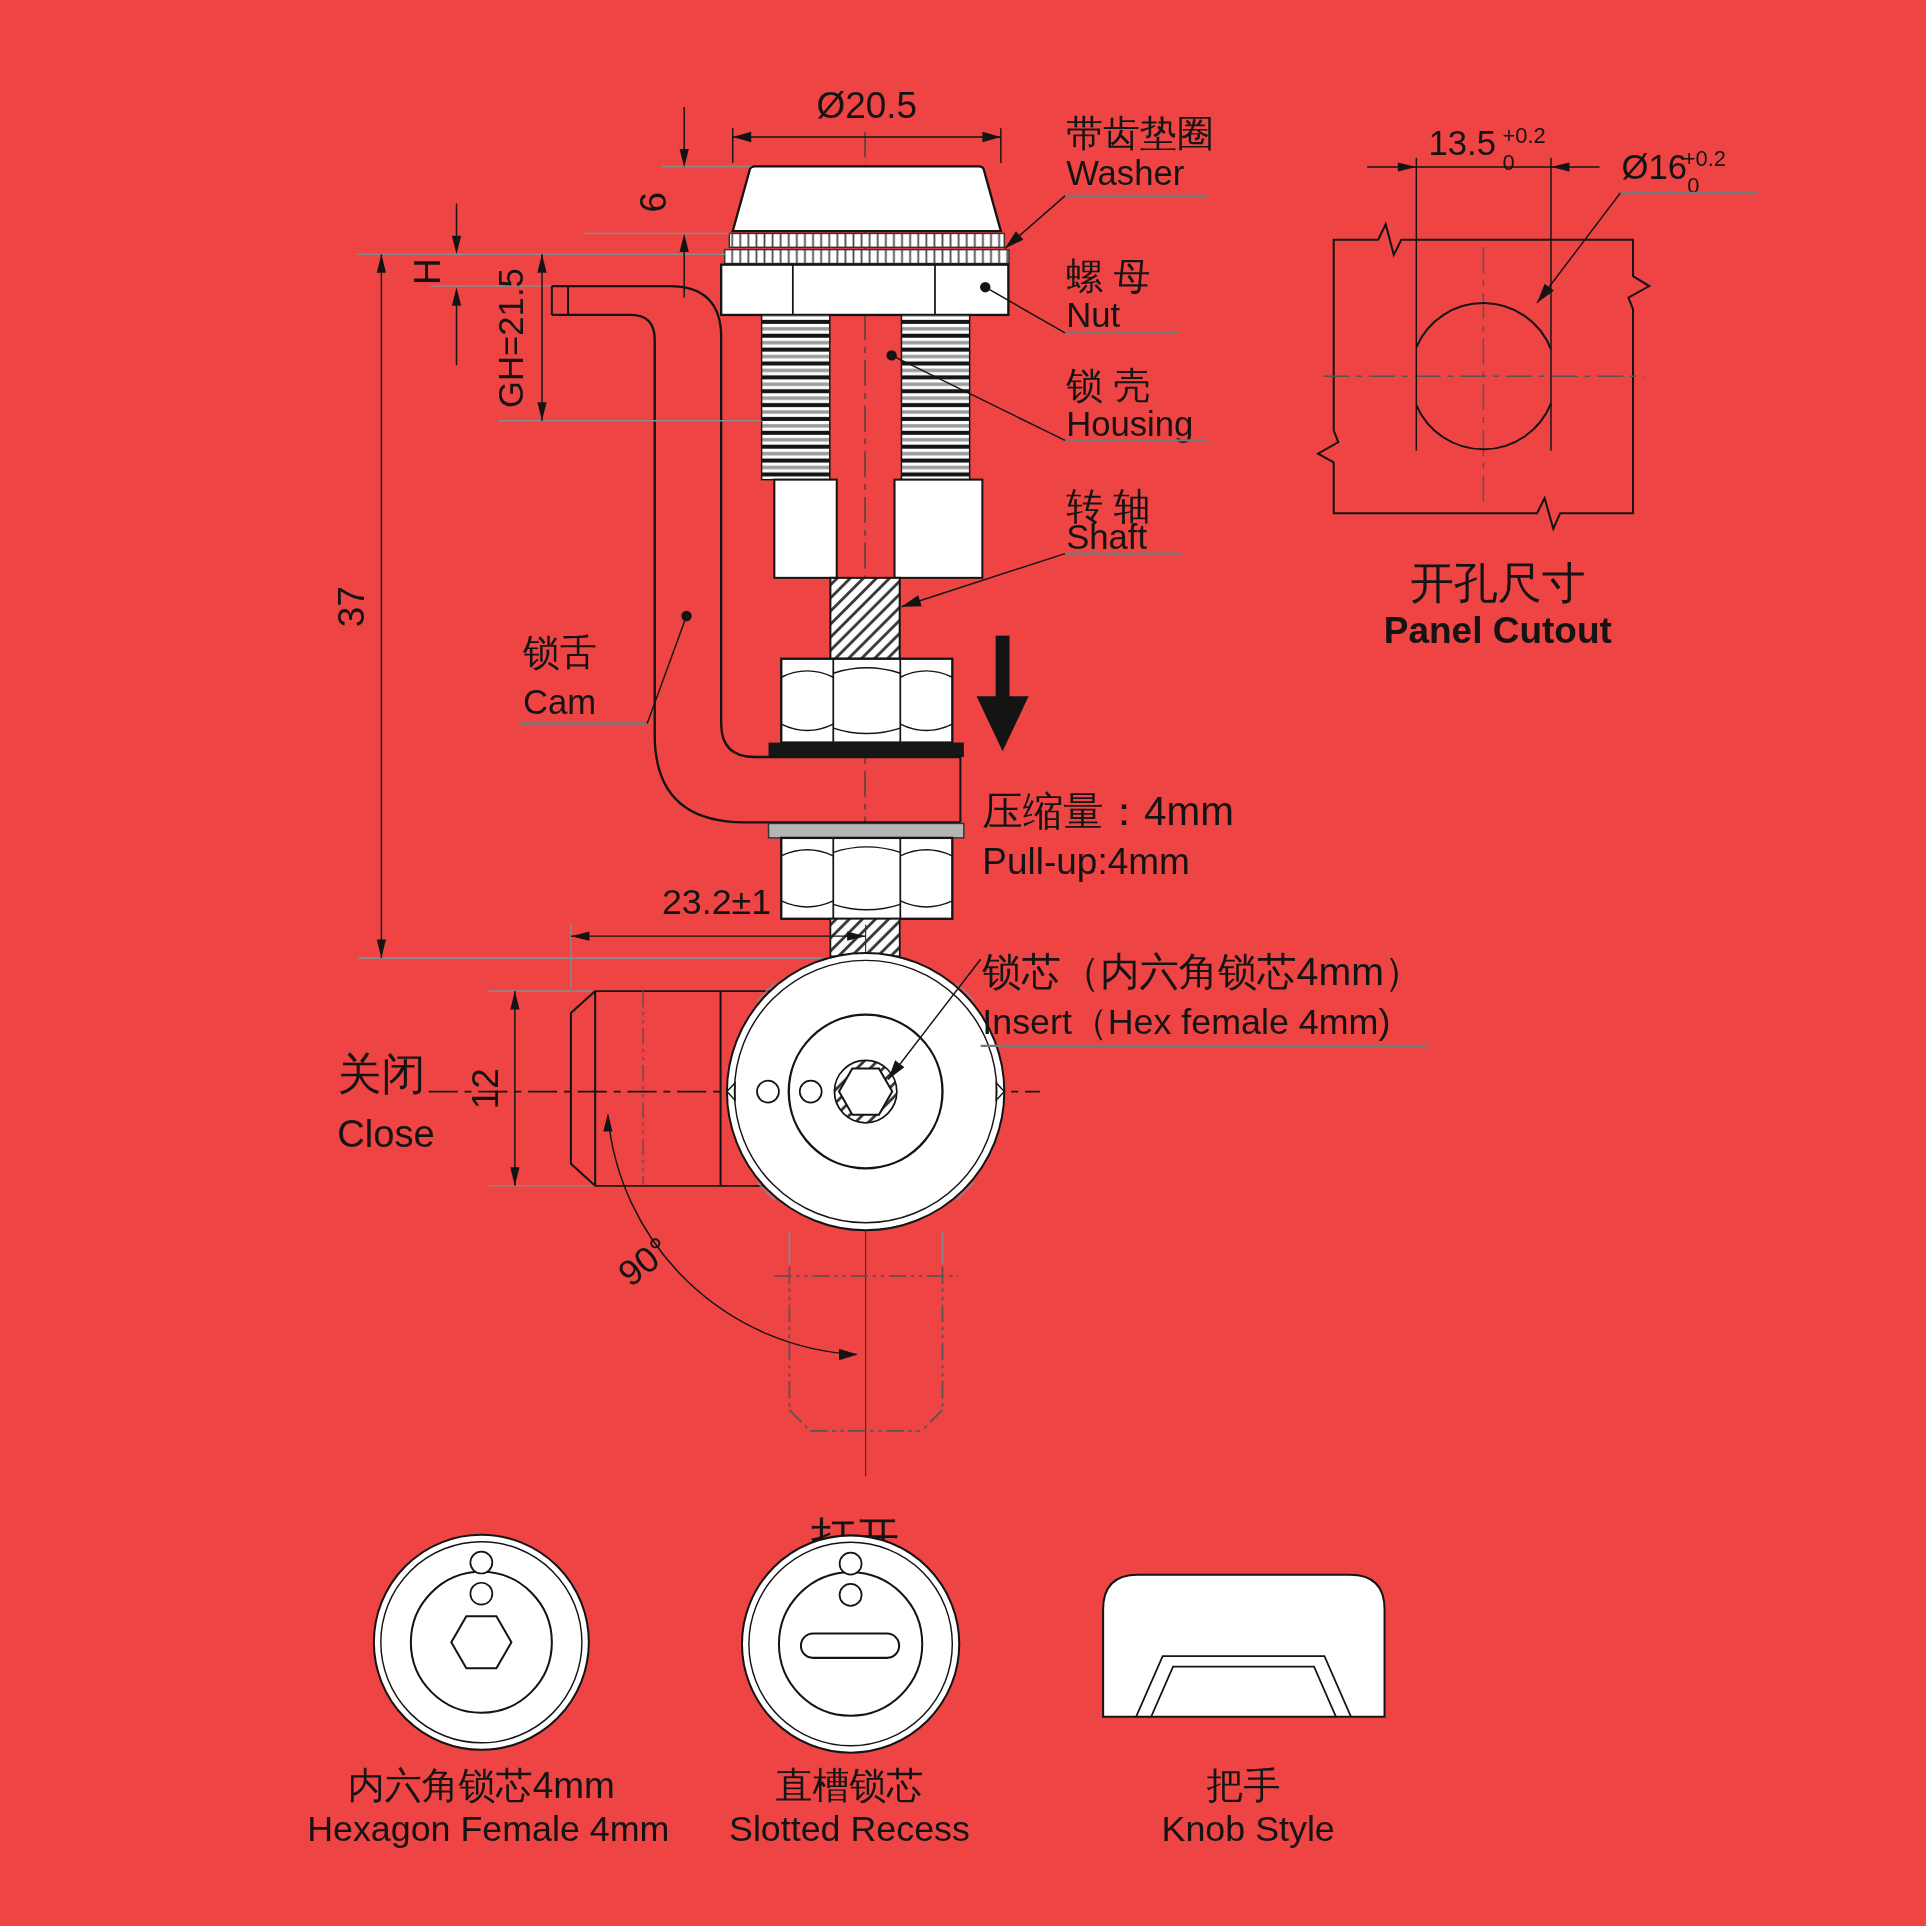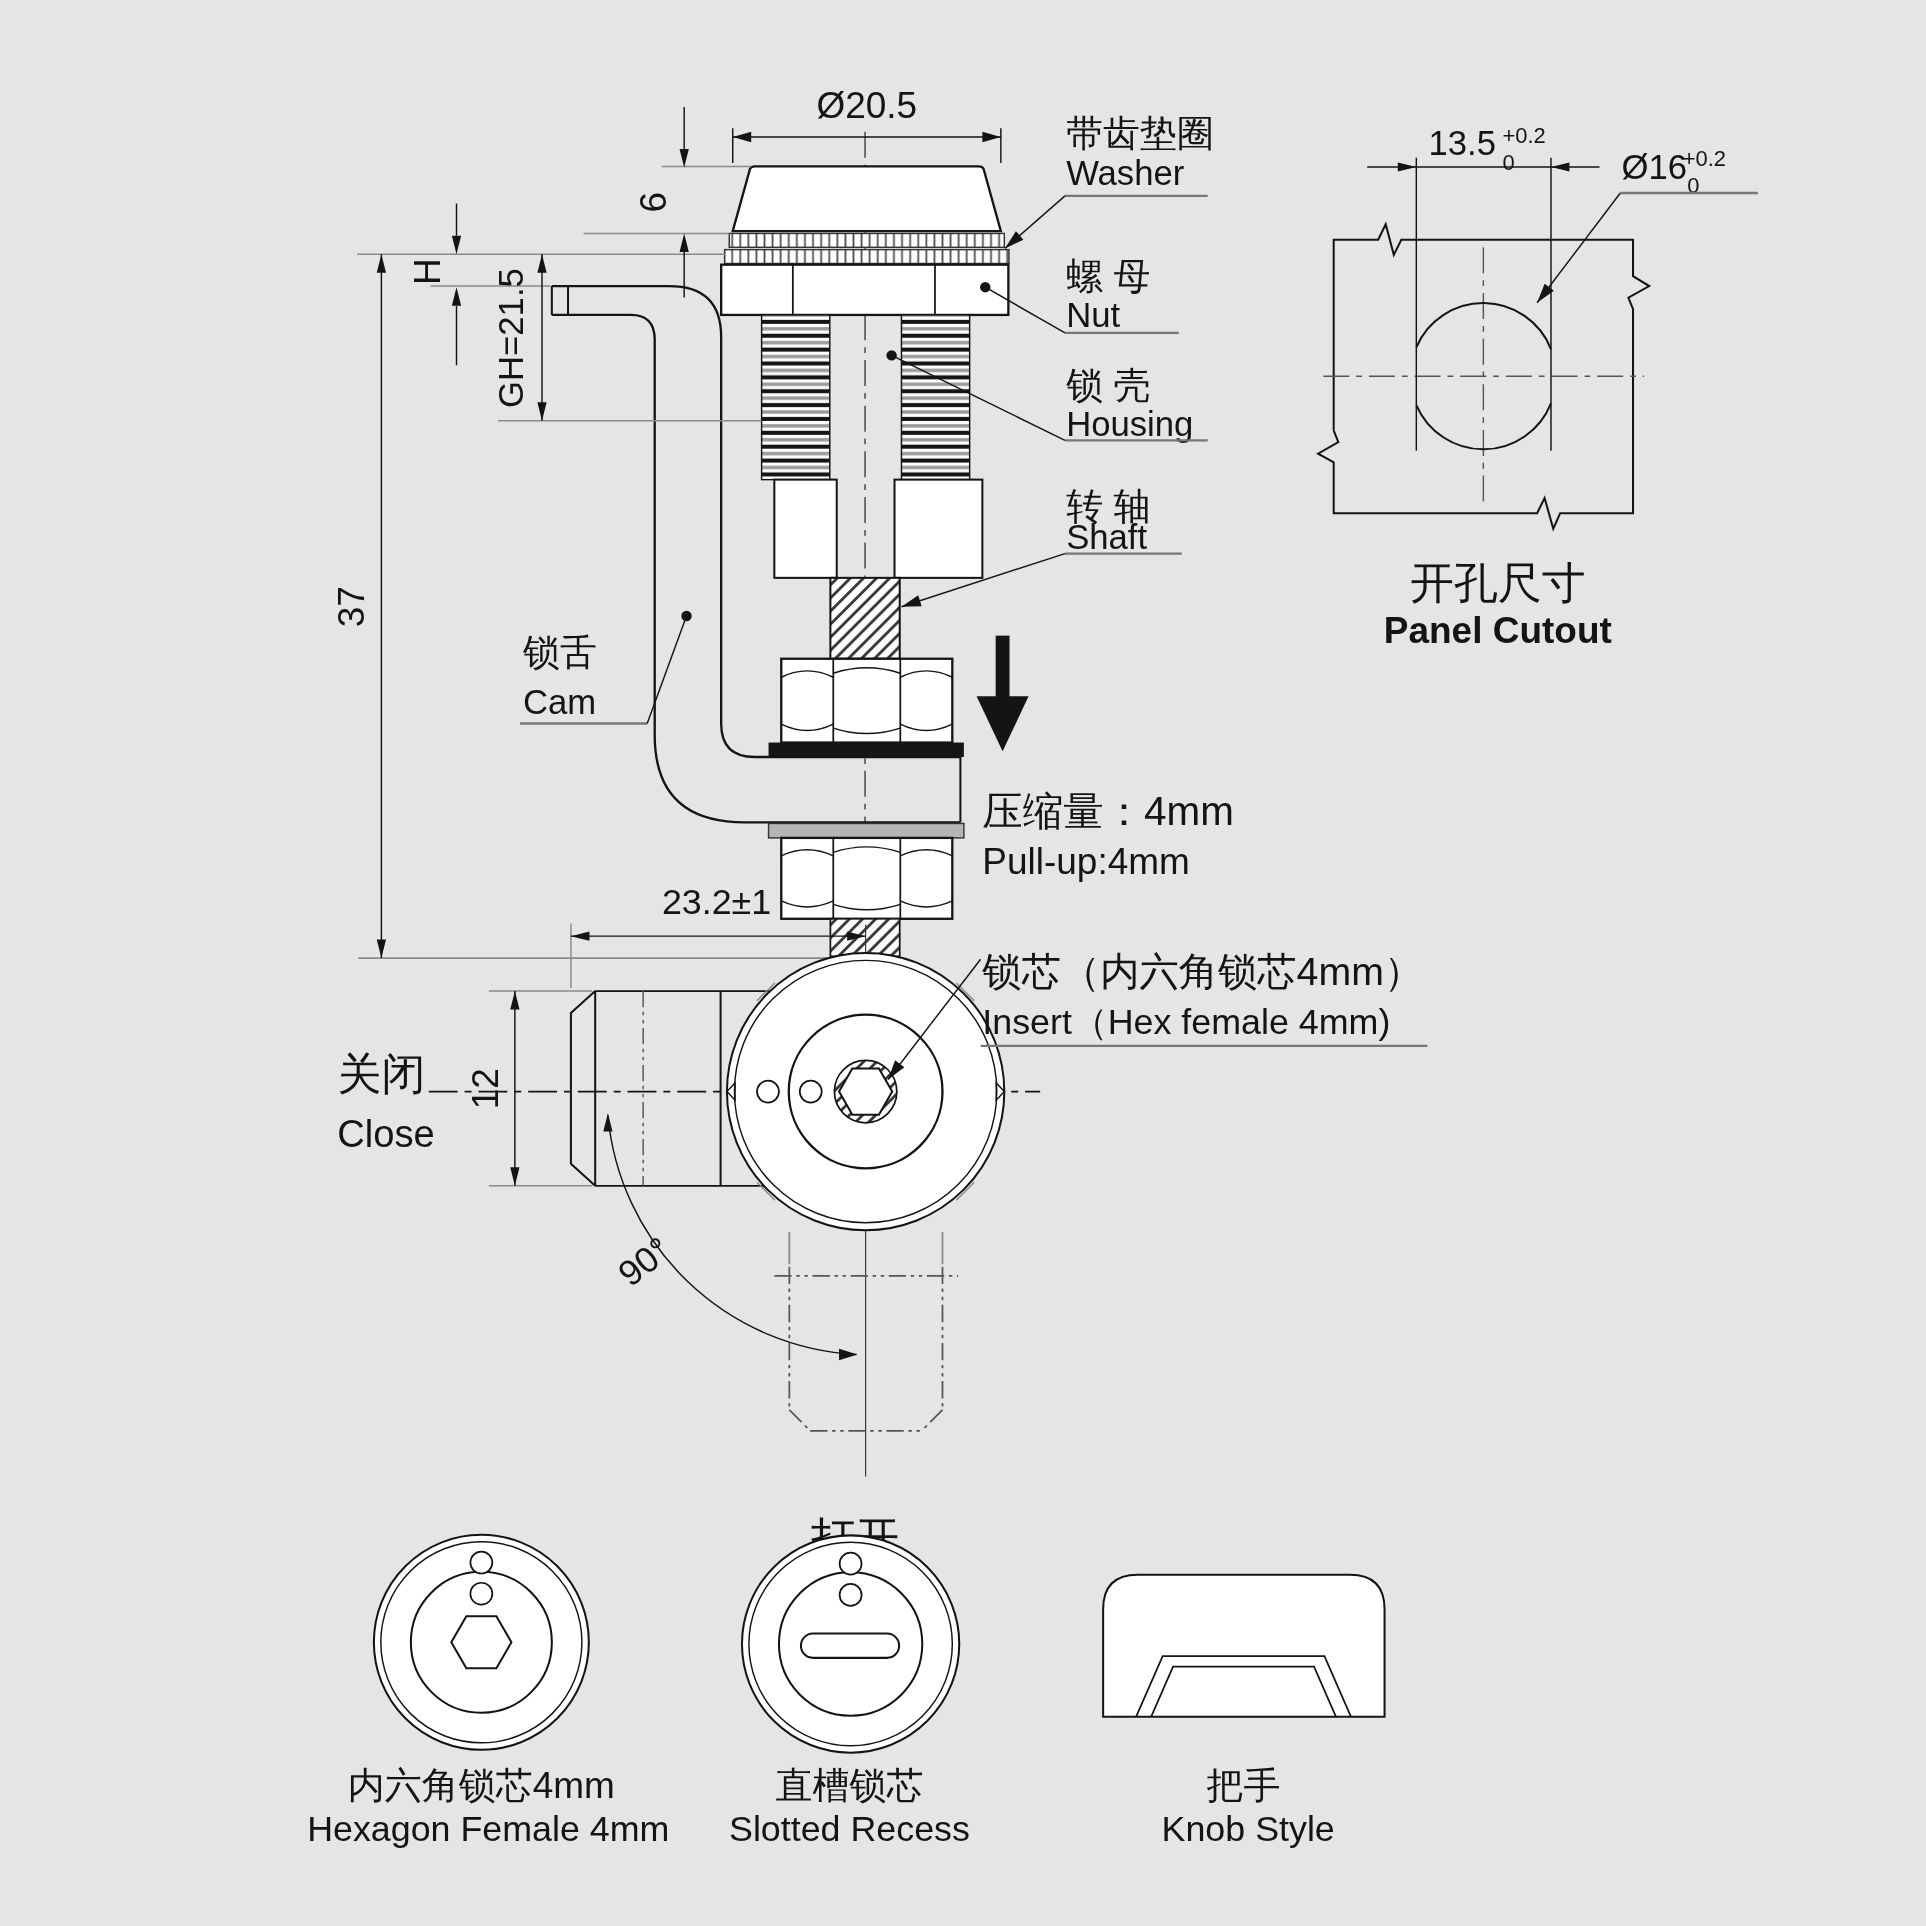--- a/index.html
+++ b/index.html
@@ -1,16 +1,16 @@
 <!DOCTYPE html>
 <html style="font-size:9.2px"><head>
 <meta charset="utf-8">
 <style>
   html,body{margin:0;padding:0;background:#fff;}
-  .page{position:relative;width:1926px;height:1926px;background:#e5e5e5;overflow:hidden;}
+  .page{position:relative;width:1926px;height:1926px;background:#ef4444;overflow:hidden;}
   svg{position:absolute;left:0;top:0;}
   .txt{fill:#141414;font-family:"Liberation Sans","DejaVu Sans",sans-serif;}
   .ln{stroke:#141414;fill:none;}
   .fw{fill:#ffffff;stroke:#141414;}
   .aux{stroke:#8a8a8a;fill:none;}
   .ar{fill:#141414;stroke:none;}
   .ul{stroke:#777;stroke-width:4;fill:none;}
   .dot{fill:#141414;stroke:none;}
 </style>
 </head>

